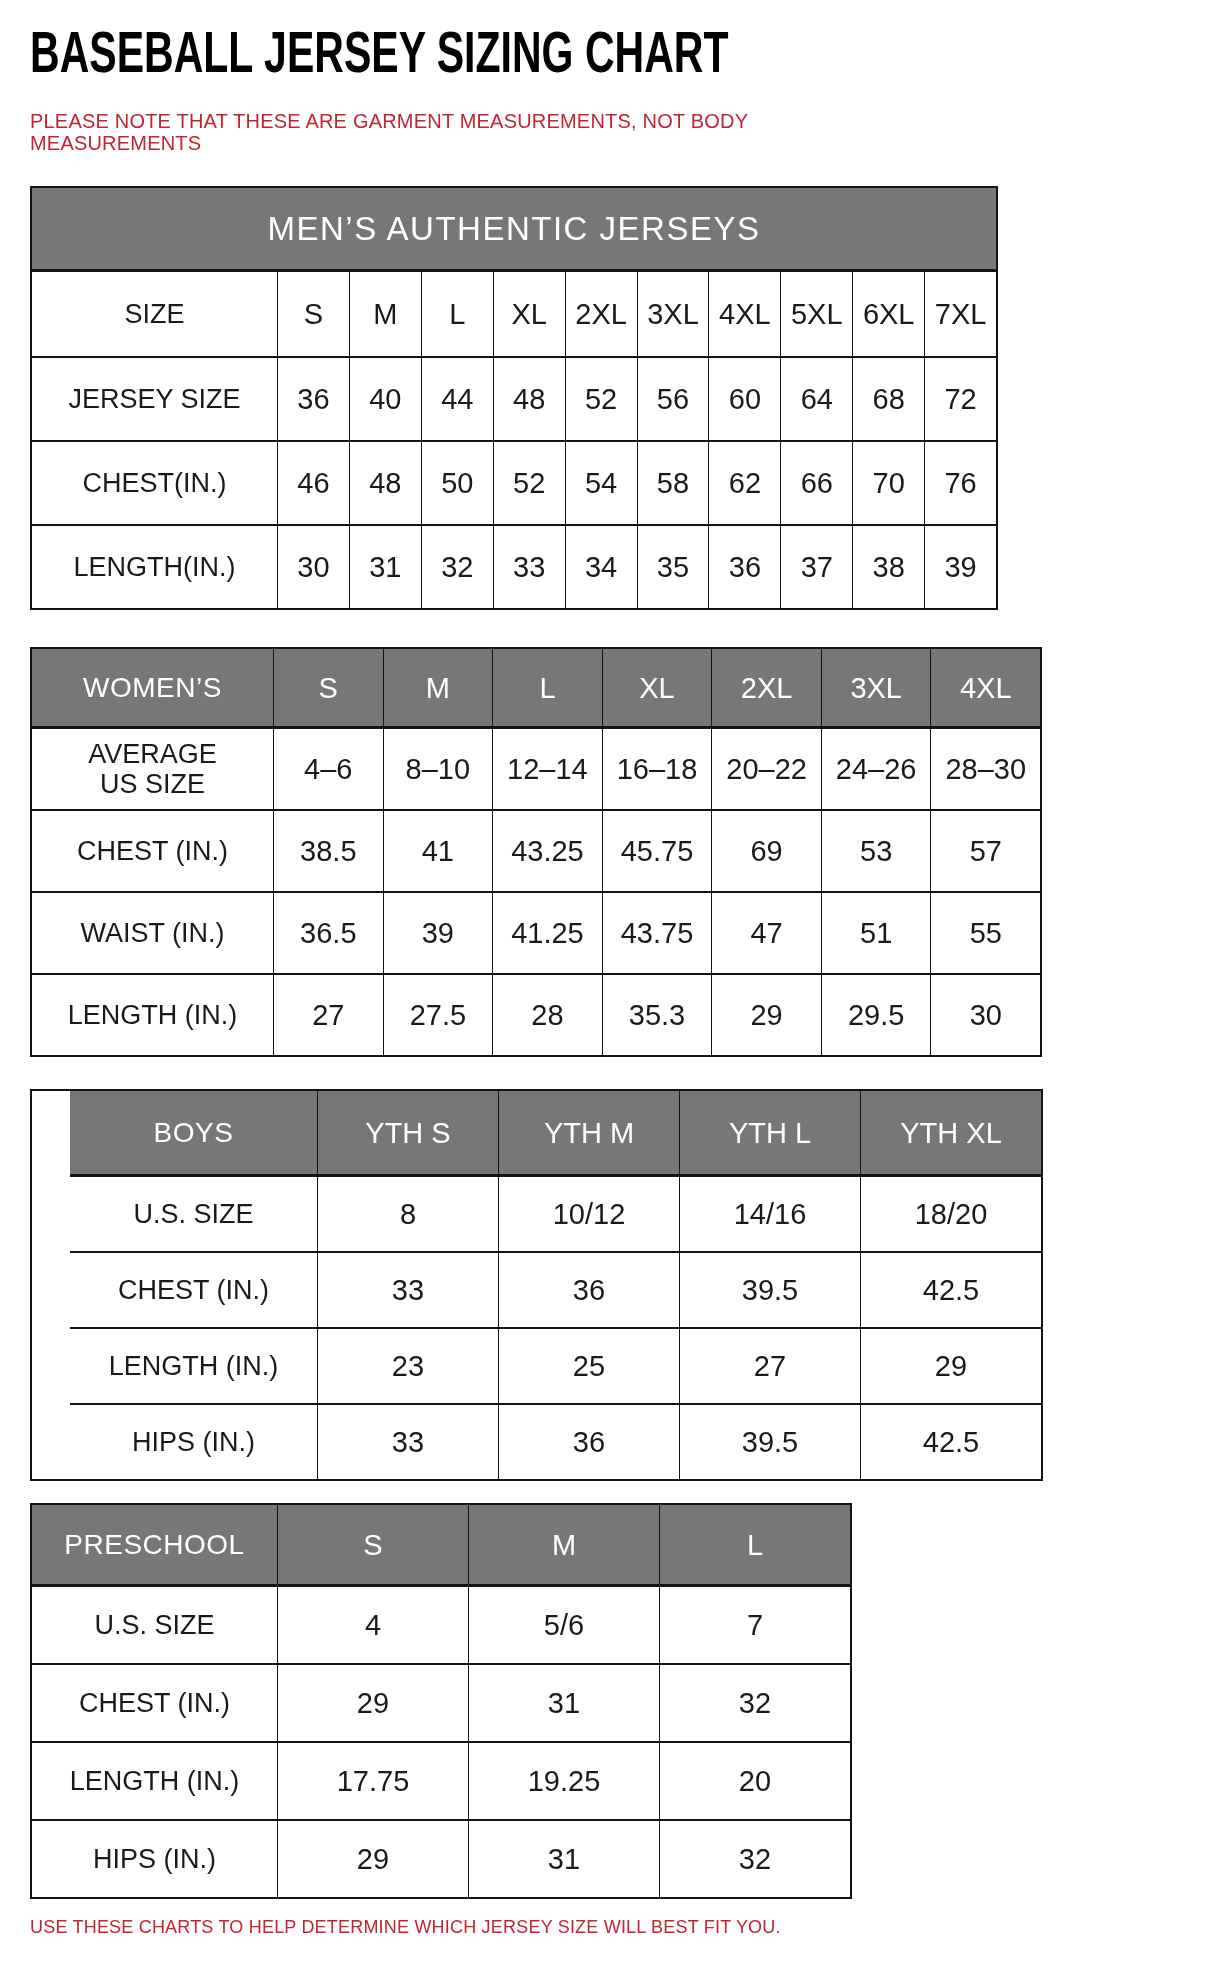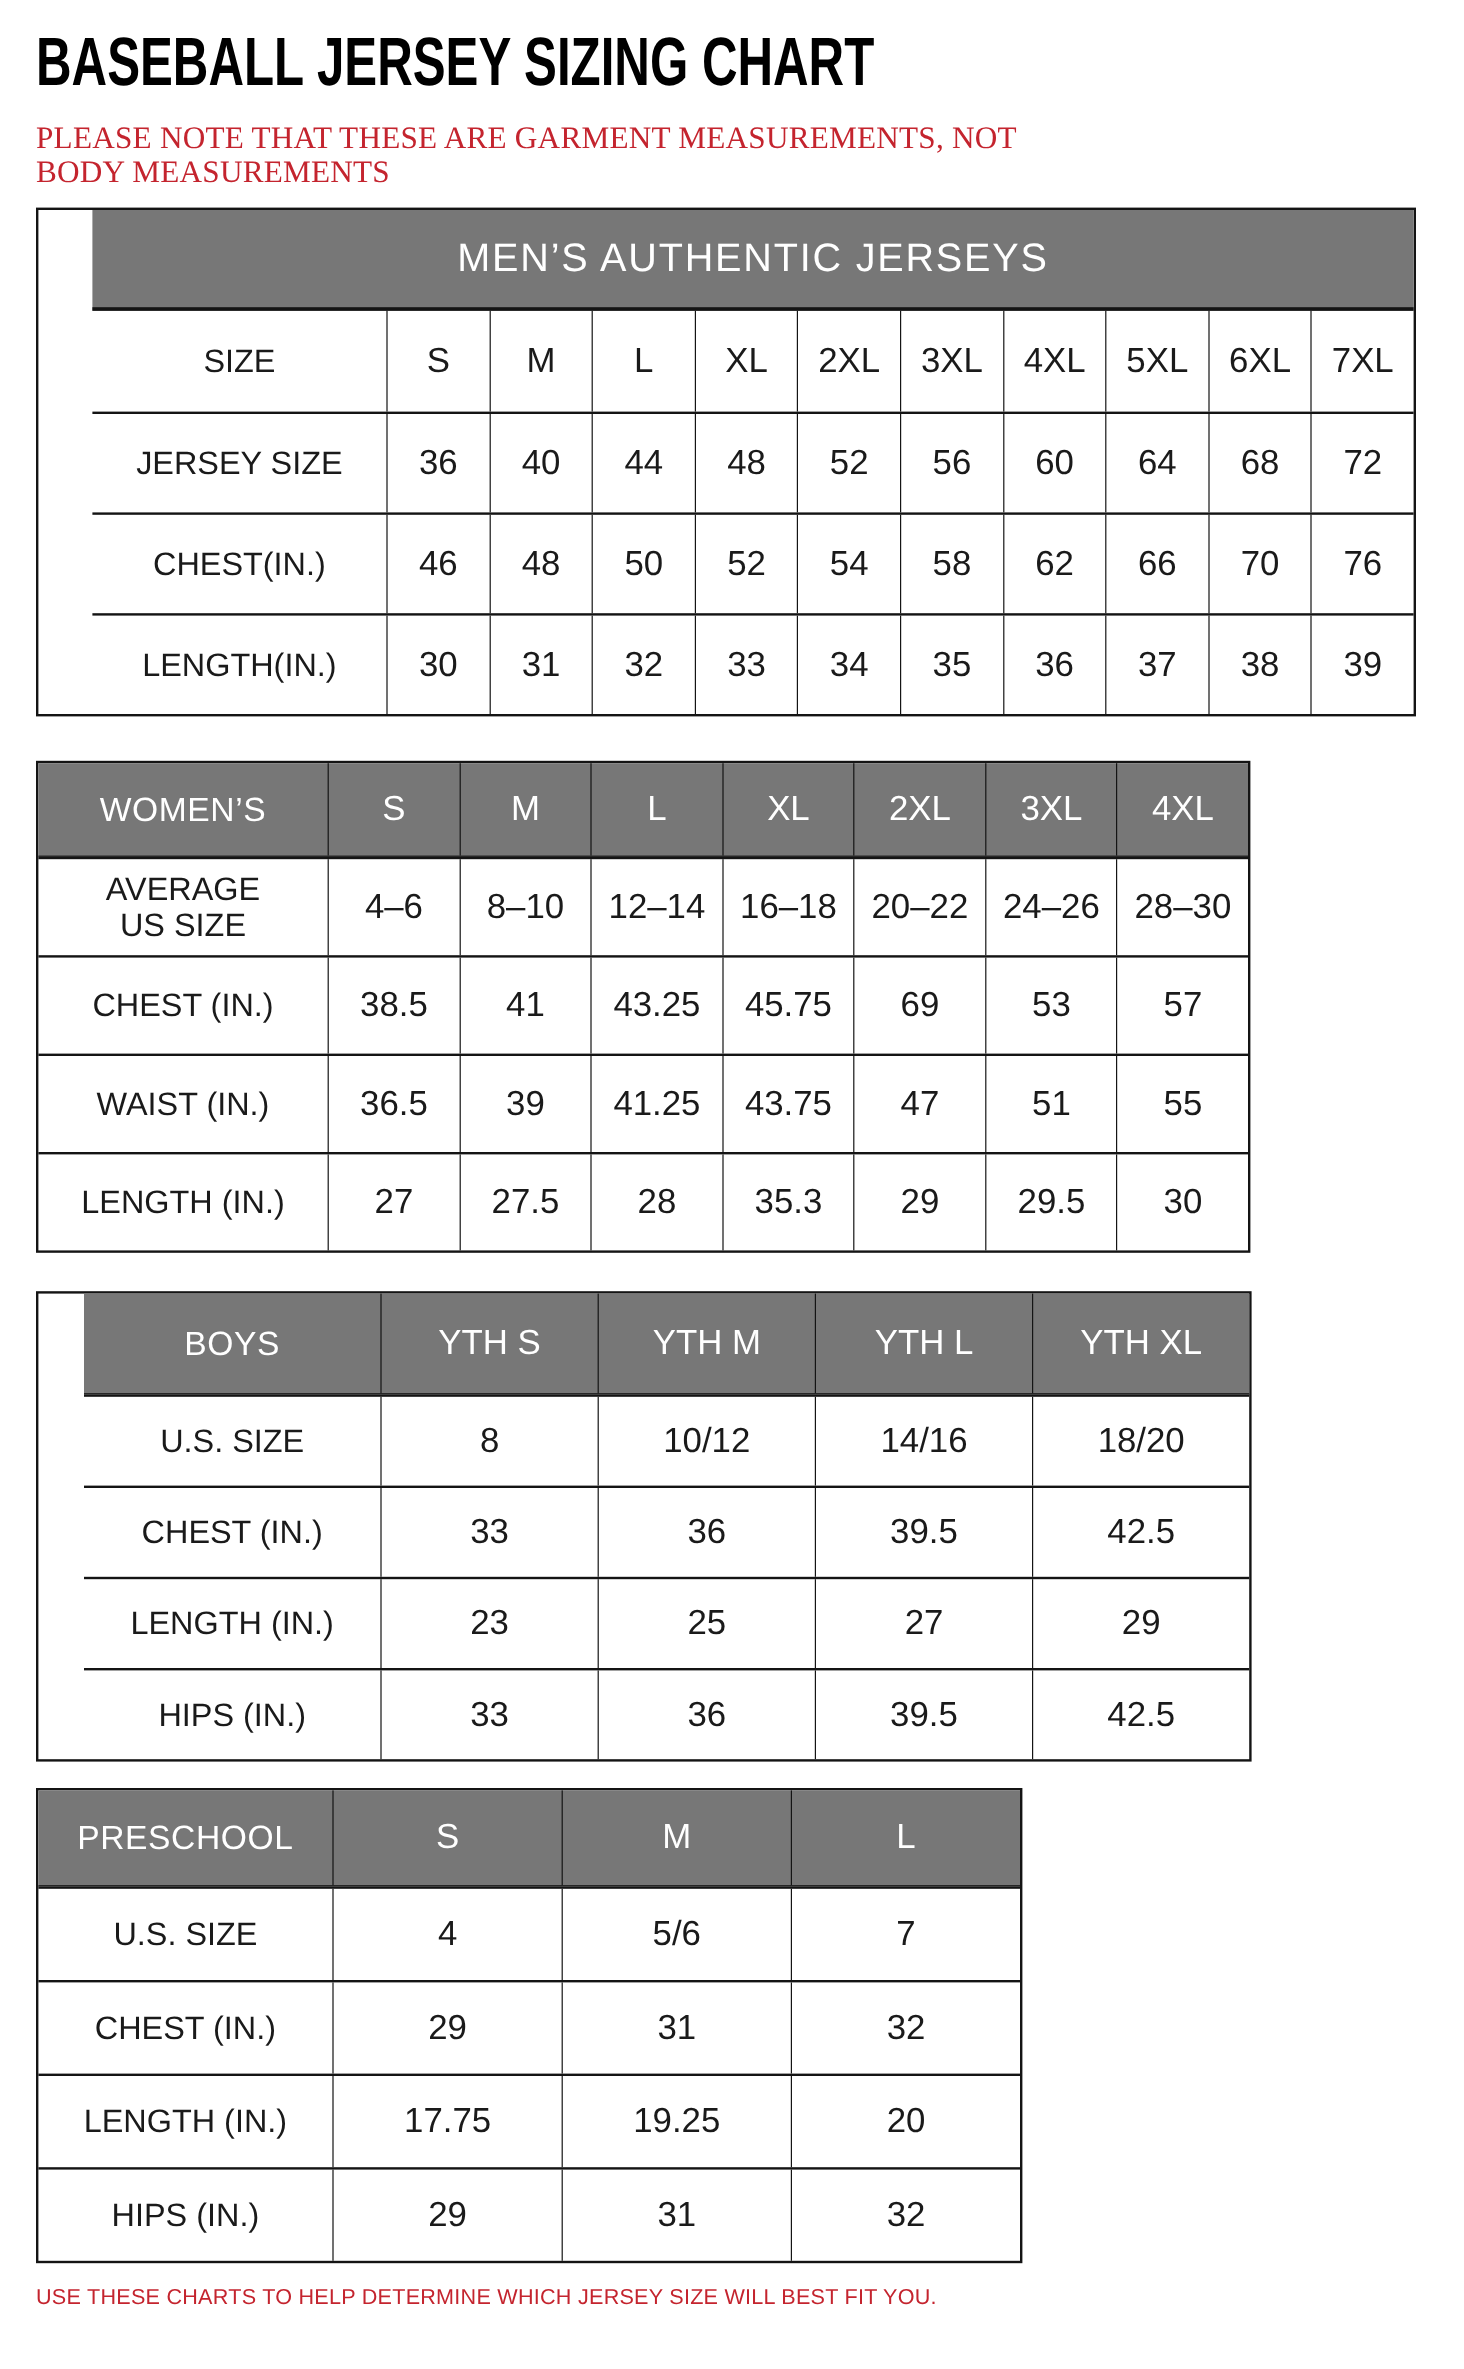--- a/index.html
+++ b/index.html
@@ -9,30 +9,30 @@
     font-family: "Liberation Sans", sans-serif; color: #1a1a1a;
   }
   .page { padding: 20px 0 0 30px; }
 
   .title {
     font-size: 57px; font-weight: 800; color: #000;
     white-space: nowrap; letter-spacing: 0px; line-height: 1.15;
     transform: scaleX(0.72); transform-origin: left center;
   }
   .note {
-    margin-top: 14px; max-width: 880px;
-    font-size: 26px; line-height: 1.12; letter-spacing: 0.2px; font-family: Liberation Serif, serif;
+    margin-top: 24px; max-width: 880px;
+    font-size: 20px; line-height: 1.12; letter-spacing: 0.2px;
   }
   .footer {
     margin-top: 18px; font-size: 18px; letter-spacing: 0.2px; white-space: nowrap;
   }
   .red-text { color: var(--accent-red); }
 
   .sizing-table { border: 2px solid #141414; background: #fff; }
-  .mens      { width: 1150px; margin-top: 15px; padding-left: 45px; }
+  .mens      { width: 968px; margin-top: 32px; }
   .womens    { width: 1012px; margin-top: 37px; }
   .boys      { width: 1013px; margin-top: 32px; padding-left: 38px; }
   .preschool { width: 822px;  margin-top: 22px; }
 
   .banner {
     background: var(--header-gray); color: #fff;
     display: flex; align-items: center; justify-content: center;
     border-bottom: 3px solid #141414;
   }
   .mens .banner { height: 84px; }

